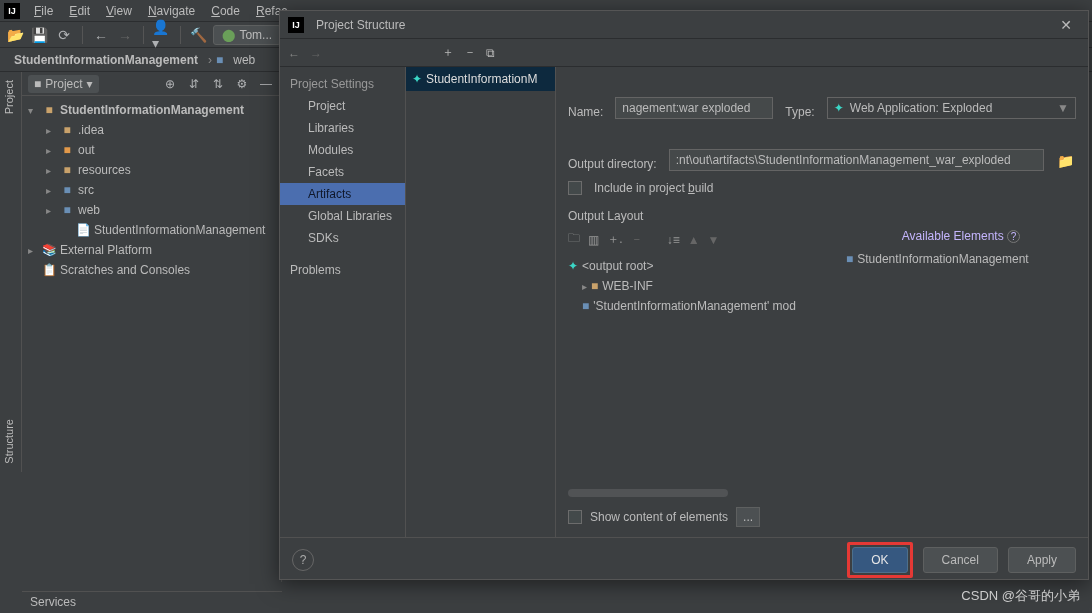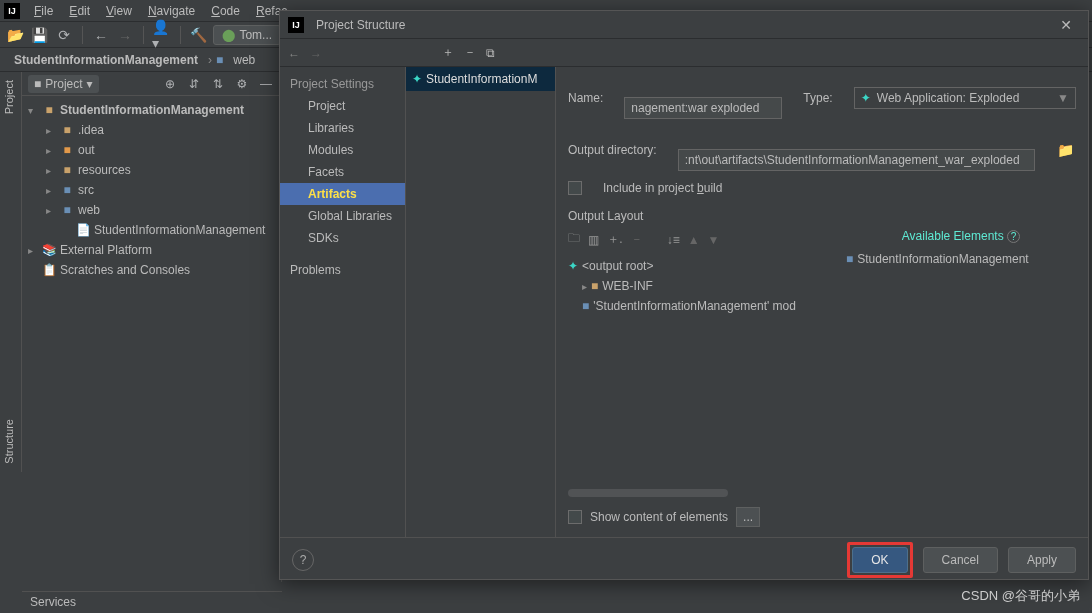--- a/index.html
+++ b/index.html
@@ -38,37 +38,37 @@
 
 .modal { position: absolute; left: 279px; top: 10px; width: 810px; height: 570px; background: #3c3f41; border: 1px solid #555; box-shadow: 0 4px 20px rgba(0,0,0,0.5); }
 .modal-title { display: flex; align-items: center; height: 28px; background: #3c3f41; border-bottom: 1px solid #2b2d2f; padding: 0 8px; }
 .modal-title .spacer { flex: 1; }
 .modal-close { width: 28px; text-align: center; color: #bbb; font-size: 14px; }
 .modal-toolbar { display: flex; align-items: center; height: 28px; padding: 0 8px; gap: 10px; border-bottom: 1px solid #2b2d2f; }
 .modal-body { display: flex; height: 470px; }
 .cats { width: 126px; background: #3c3f41; border-right: 1px solid #515151; padding: 6px 0; }
 .cats .hdr { padding: 4px 10px; color: #999; font-size: 12px; }
 .cats .item { padding: 4px 10px 4px 28px; cursor: default; }
-.cats .item.sel { background: #4b6eaf; color: #fde047; font-weight: bold; }
+.cats .item.sel { background: #4b6eaf; color: #0f172a; }
 .artifact-list { width: 150px; background: #3c3f41; border-right: 1px solid #515151; }
 .artifact-item { display: flex; align-items: center; height: 24px; padding: 0 6px; background: #0d293e; color: #ddd; gap: 4px; white-space: nowrap; overflow: hidden; }
 .details { flex: 1; padding: 10px 12px; display: flex; flex-direction: column; }
-.row { display: flex; align-items: center; gap: 21px; margin-bottom: 10px; }
+.row { display: flex; align-items: flex-end; gap: 12px; margin-bottom: 10px; }
 .row label { color: #bbb; }
 .field { background: #45494a; border: 1px solid #646464; color: #bbb; padding: 3px 6px; font-size: 12px; margin-top: 20px; }
 .dropdown { background: #3c3f41; border: 1px solid #646464; padding: 3px 6px; display: flex; align-items: center; gap: 6px; flex: 0 0 auto; }
 .checkbox { width: 14px; height: 14px; border: 1px solid #6c6c6c; background: #43494a; }
 .section-label { color: #bbb; margin: 4px 0 6px 0; }
 .layout-area { display: flex; gap: 12px; flex: 1; }
 .layout-left { flex: 1; display:flex; flex-direction:column; }
 .layout-right { width: 230px; }
 .layout-toolbar { display: flex; align-items: center; gap: 8px; margin-bottom: 6px; color: #999; font-size: 12px; }
 .layout-tree { font-size: 12px; }
 .layout-tree .trow { display: flex; align-items: center; height: 20px; gap: 4px; }
-.avail-header { text-align: center; color: #5eead4; margin-bottom: 6px; }
+.avail-header { text-align: center; color: #c4b5fd; margin-bottom: 6px; }
 .scroll-stub { height: 8px; background: #515355; border-radius: 4px; margin-top: auto; width: 60%; }
 .bottom-row { display: flex; align-items: center; gap: 8px; margin-top: 10px; }
 .dots-btn { border: 1px solid #5e6060; padding: 2px 6px; background: #4c5052; color: #bbb; }
 .modal-footer { display: flex; align-items: center; height: 44px; padding: 0 12px; border-top: 1px solid #515151; gap: 10px; }
 .modal-footer .spacer { flex: 1; }
 .btn { background: #4c5052; border: 1px solid #5e6060; color: #bbb; padding: 5px 18px; border-radius: 3px; font-size: 12px; }
 .btn.primary { background: #365880; border-color: #4c708c; color: #e6e6e6; }
 .ok-highlight { border: 3px solid #e53935; padding: 2px; border-radius: 2px; }
 .help-icon { width: 22px; height: 22px; border-radius: 11px; border: 1px solid #666; display: flex; align-items: center; justify-content: center; color: #aaa; }
 .cyan { color:#3bd6c6; }

